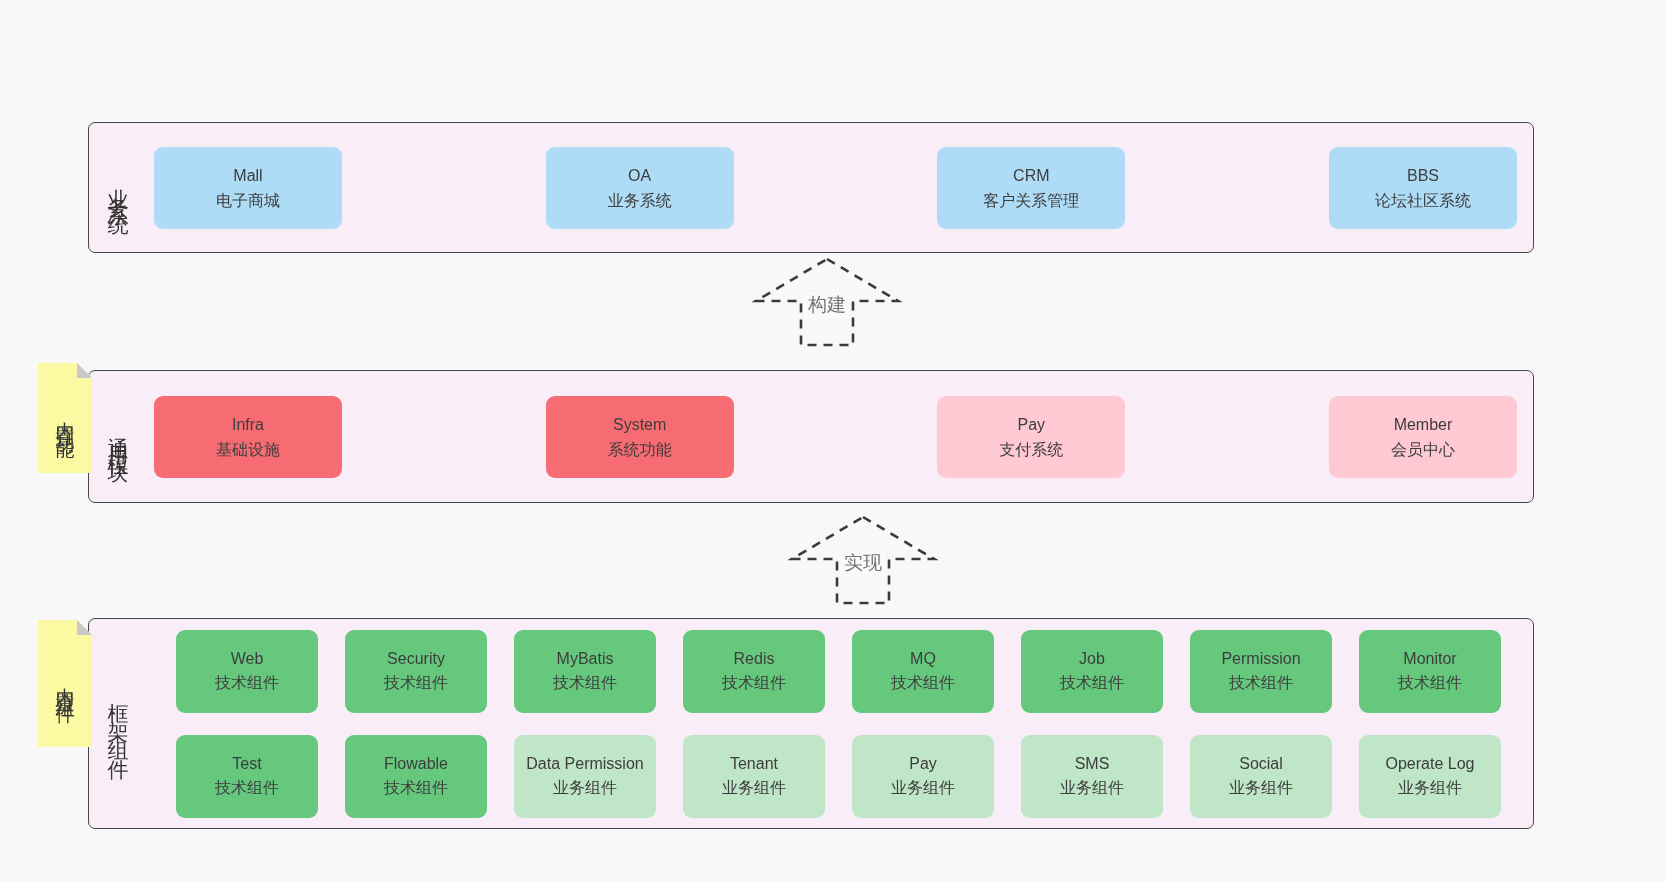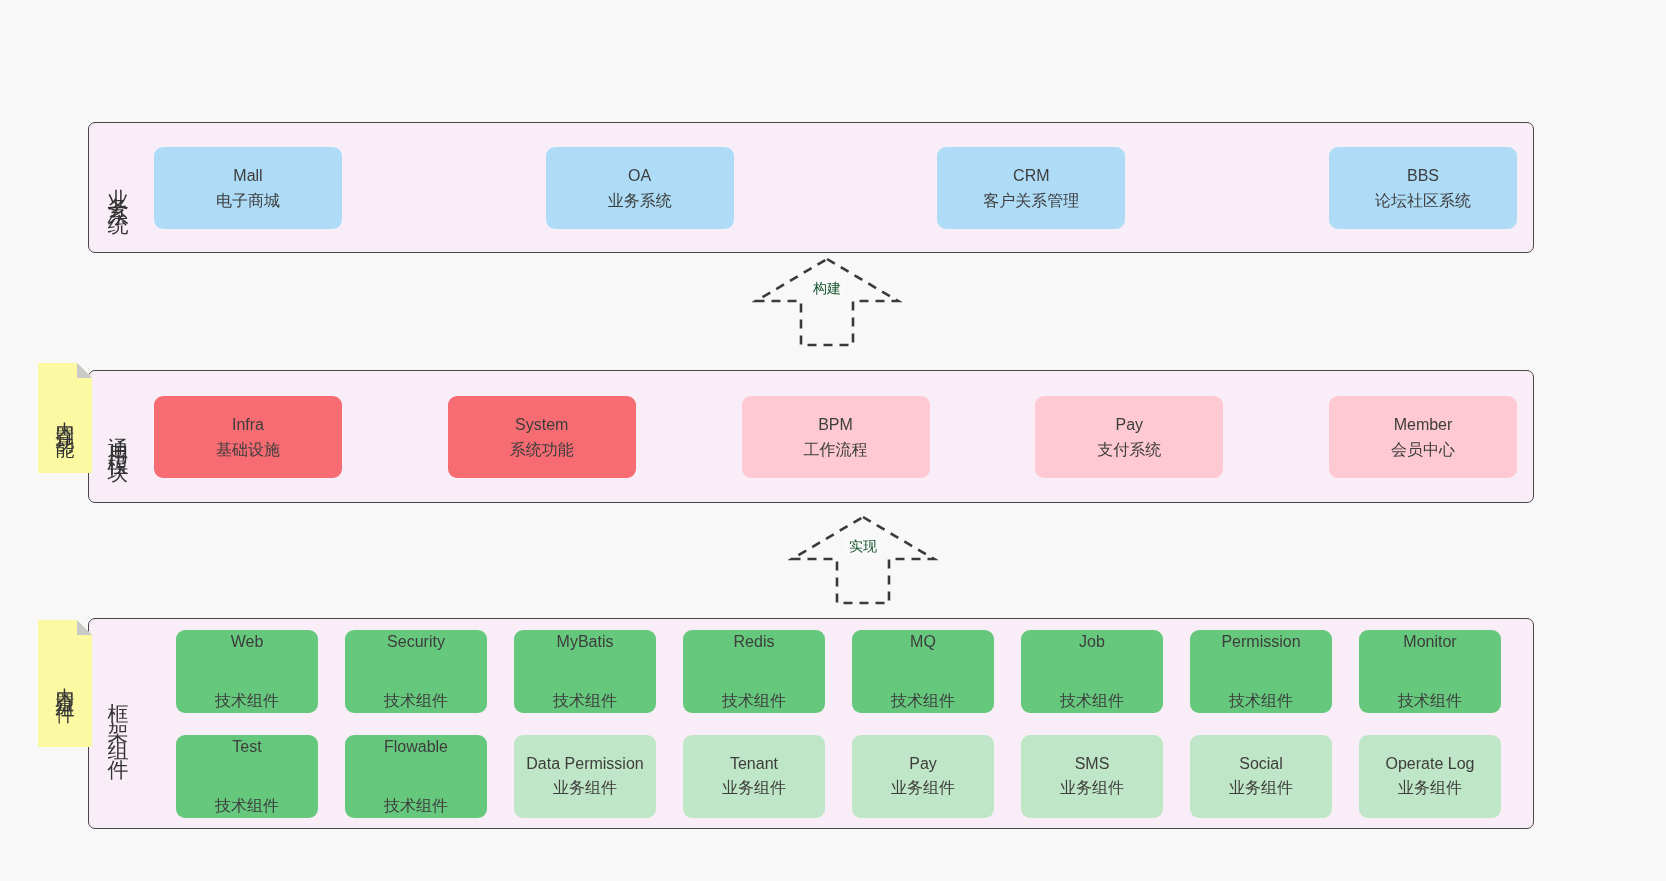--- a/index.html
+++ b/index.html
@@ -35,21 +35,21 @@
   .box{
     border-radius:9px;display:flex;flex-direction:column;align-items:center;
     justify-content:center;text-align:center;font-size:16px;line-height:25px;
   }
   .box .t,.box .s{width:100%;}
   .boxes-6 .box{width:188px;height:82px;}
   .boxes-8 .box{width:142px;height:83px;line-height:24px;}
   .blue{background:var(--blue);}
   .red{background:var(--red);}
   .pink{background:var(--pink);}
-  .green-dark{background:var(--green-dark);justify-content:space-between;}
+  .green-dark{background:var(--green-dark);}
   .green-light{background:var(--green-light);text-align:center;}
 
   .note{
     position:absolute;left:38px;width:54px;z-index:3;
     background:var(--note-yellow);
     display:flex;align-items:center;justify-content:center;
     clip-path:polygon(0 0,calc(100% - 15px) 0,100% 15px,100% 100%,0 100%);
   }
   .note::after{
     content:"";position:absolute;top:0;right:0;width:15px;height:15px;
@@ -58,22 +58,22 @@
   .note-modules{top:363px;height:110px;}
   .note-components{top:620px;height:127px;}
   .note .txt{
     writing-mode:vertical-rl;text-orientation:upright;
     font-size:19px;letter-spacing:6px;color:#333;white-space:nowrap;
   }
 
   .arrow{position:absolute;width:150px;height:92px;}
   .arrow svg{display:block;width:100%;height:100%;}
   .arrow .lbl{
-    position:absolute;left:50%;top:24px;transform:translateX(-50%);
-    background:#fafafa;padding:0 4px;font-size:14px;color:#14532d;white-space:nowrap;
+    position:absolute;left:50%;top:36px;transform:translateX(-50%);
+    background:#fafafa;padding:0 4px;font-size:19px;color:#737373;white-space:nowrap;
   }
   .arrow-build{left:752px;top:256px;}
   .arrow-impl{left:788px;top:514px;}
 </style>
 </head>
 <body>
 
 <div class="page">
 
   <section class="panel panel-top">
@@ -113,24 +113,20 @@
     <div class="boxes boxes-6">
       <div class="box red">
         <div class="t">Infra</div>
         <div class="s">基础设施</div>
       </div>
       <div class="box red">
         <div class="t">System</div>
         <div class="s">系统功能</div>
       </div>
       <div class="box pink">
-        <div class="t">BPM</div>
-        <div class="s">工作流程</div>
-      </div>
-      <div class="box pink">
         <div class="t">Pay</div>
         <div class="s">支付系统</div>
       </div>
       <div class="box pink">
         <div class="t">Member</div>
         <div class="s">会员中心</div>
       </div>
     </div>
   </section>
 

